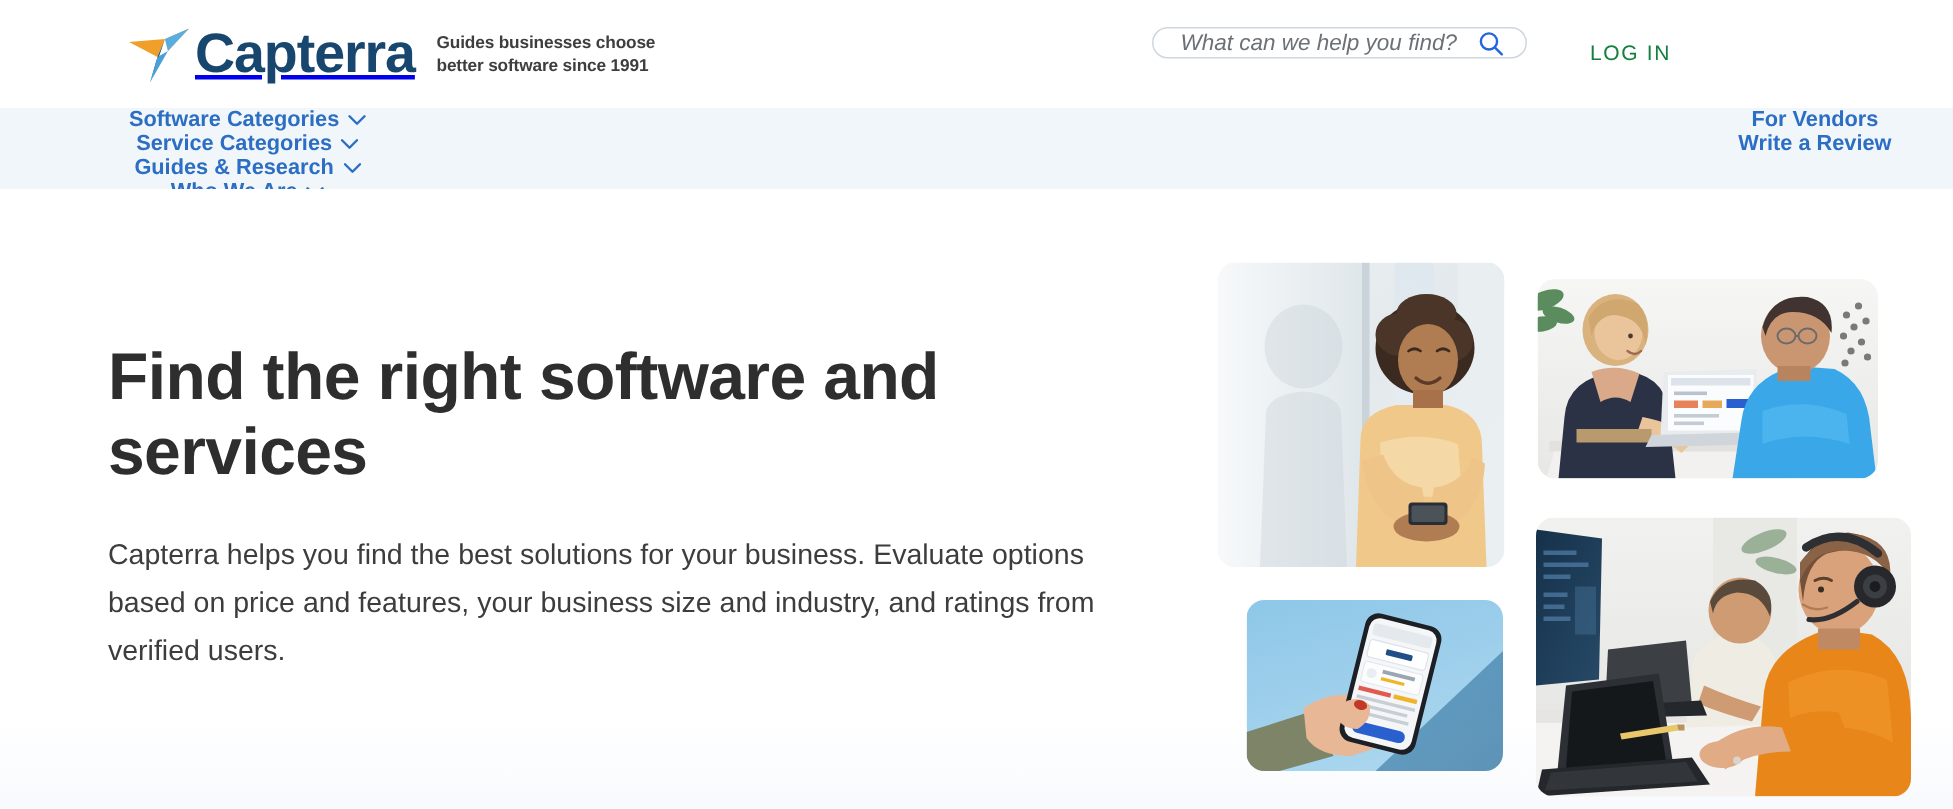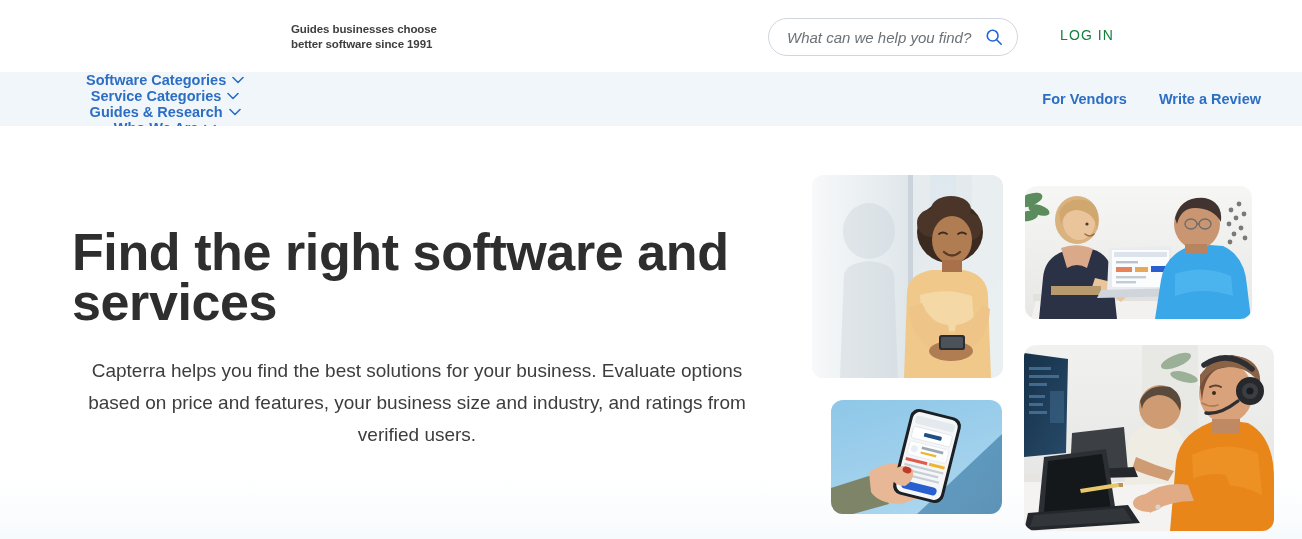--- a/index.html
+++ b/index.html
@@ -33,21 +33,21 @@
     font-family: "Liberation Sans", sans-serif;
   }
   .tagline {
     margin-left: 18px; margin-top: 2px;
     font-size: 11.5px; font-weight: bold; color: #3e3e3e;
     line-height: 15px; letter-spacing: -0.1px;
   }
 
   .header-search {
     position: absolute; left: 768px; top: 18px;
-    width: 250px; height: 38px;
+    width: 250px; height: 21px;
     border: 1px solid #cfd6dd; border-radius: 19px;
     background: #fff;
     display: flex; align-items: center;
     padding: 0 14px 0 16px;
     overflow: hidden;
   }
   .header-search input {
     border: 0; outline: 0; background: transparent;
     flex: 1 1 auto; min-width: 0;
     font-family: "Liberation Sans", sans-serif;
@@ -70,63 +70,74 @@
   }
 
   
   .navbar {
     position: absolute; top: 72px; left: 0;
     width: 1302px; height: 54px;
     background: #f0f6f9;
     display: flex; align-items: center;
   }
   .nav-left { position: absolute; left: 86px; top: 0; height: 54px; display: flex; align-items: center; flex-direction: column; }
-  .nav-right { position: absolute; right: 41px; top: 0; height: 54px; display: flex; align-items: center; }
+  .nav-right { position: absolute; right: 41px; top: 0; height: 54px; display: flex; align-items: center; flex-direction: column; }
   .nav-item {
     display: flex; align-items: center; gap: 6px;
     margin-right: 48px;
     font-size: 14.5px; font-weight: bold; color: #2c6ec4;
     cursor: pointer; white-space: nowrap;
   }
   .nav-right .nav-item { margin-right: 0; margin-left: 32px; }
   .chev { display: block; }
 
   
   .hero { position: absolute; top: 126px; left: 0; width: 1302px; height: 413px; background: #fff; }
   .hero-bg-fade {
     position:absolute; left:0; bottom:0; width:1302px; height:60px;
     background: linear-gradient(180deg, rgba(247,250,255,0) 0%, #f7fafd 100%);
   }
   .hero-left { position: absolute; left: 72px; top: 101px; width: 710px; }
   .hero-title {
-    font-size: 52px; font-weight: bold; color: #2e2e2e;
+    font-size: 44px; font-weight: bold; color: #2e2e2e;
     line-height: 50px; letter-spacing: -0.4px; margin: 0 0 28px 0;
   }
   .hero-sub {
     font-size: 19px; color: #3d3d3d; line-height: 32px;
-    margin: 0; max-width: 690px; font-weight: normal; text-align: center;
+    margin: 0; max-width: 690px; font-weight: normal;
   }
 
   
   .collage { position: absolute; left: 0; top: 0; width: 1302px; height: 413px; pointer-events:none; }
   .photo { position: absolute; border-radius: 12px; overflow: hidden; }
   .photo svg { display:block; width:100%; height:100%; }
 
   #photo-woman-phone { left: 812px; top: 49px;  width: 191px; height: 203px; }
   #photo-two-laptop  { left: 1025px; top: 60px; width: 227px; height: 133px; }
   #photo-hand-phone  { left: 831px; top: 274px; width: 171px; height: 114px; }
   #photo-callcenter  { left: 1024px; top: 219px; width: 250px; height: 186px; }
 </style>
 </head>
 <body>
 
 <div class="page">
 
   <div class="header">
 
+    <a class="logo-block" href="#">
+      <svg class="logo-mark" viewBox="0 0 44 44">
+        <polygon points="2,15 26,13 21,25" fill="#f0a02a"></polygon>
+        <polygon points="26,13 42,6 28,21" fill="#f3b53a"></polygon>
+        <polygon points="26,13 21,25 16,42" fill="#15406c"></polygon>
+        <polygon points="28,21 26,13 42,6" fill="#58aee0"></polygon>
+        <polygon points="21,25 28,21 16,42" fill="#4a9fd8"></polygon>
+        <polygon points="2,15 21,25 16,42" fill="#e8741e" opacity="0"></polygon>
+      </svg>
+      <span class="logo-word">Capterra</span>
+    </a>
 
     <div class="tagline" style="position:absolute;left:273px;top:20px;">
       <div>Guides businesses choose</div>
       <div>better software since 1991</div>
     </div>
 
     <div class="header-search">
       <input type="text" placeholder="What can we help you find?" style="">
       <svg class="hs-icon" width="18" height="18" viewBox="0 0 20 20">
         <circle cx="8.5" cy="8.5" r="6" fill="none" stroke="#2266dd" stroke-width="1.8"></circle>

